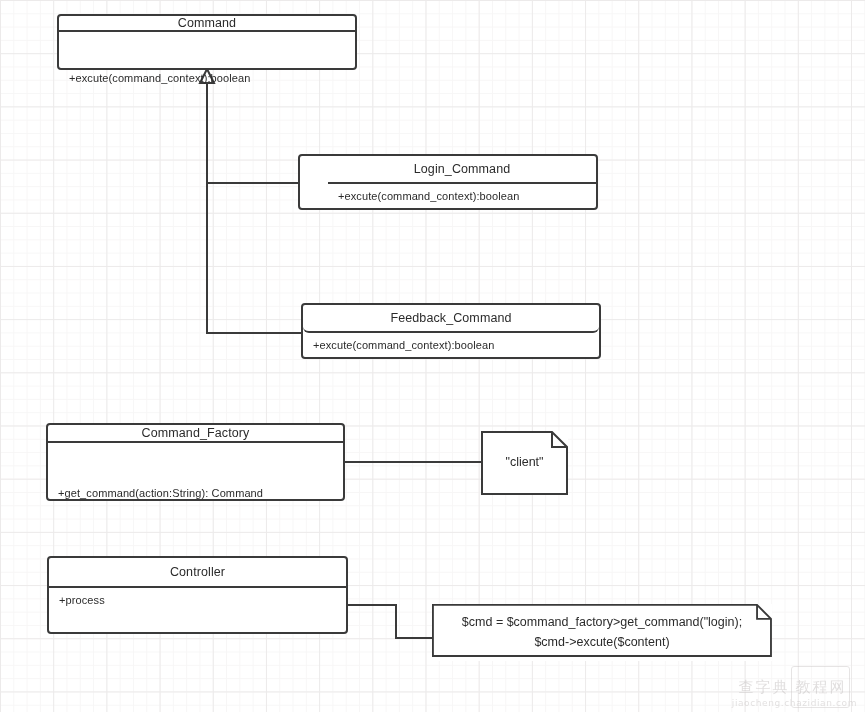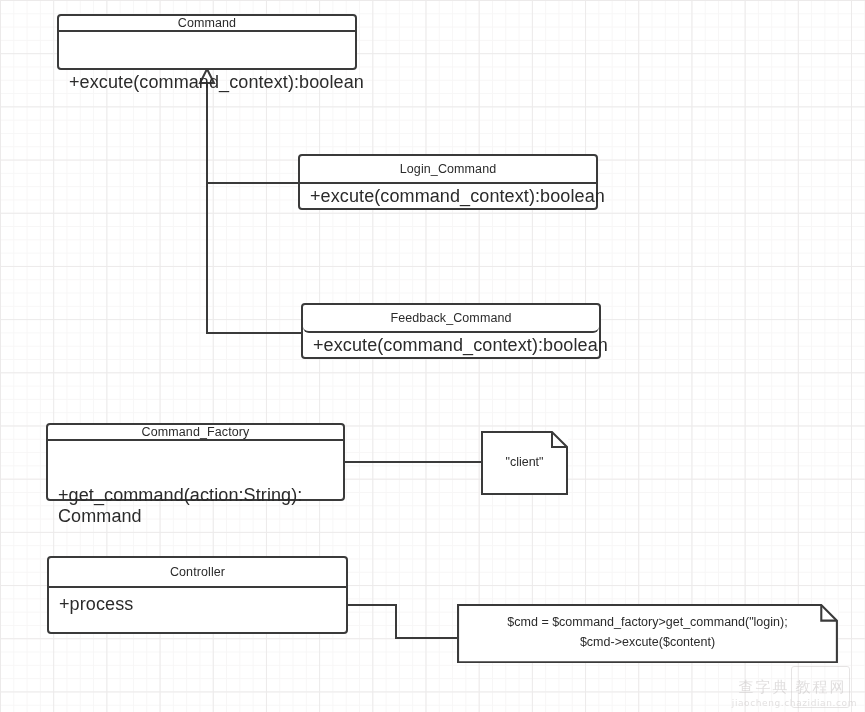--- a/index.html
+++ b/index.html
@@ -41,21 +41,21 @@
     display: flex;
     align-items: center;
     justify-content: center;
     border-bottom: 2px solid #3a3a3a;
     letter-spacing: 0.1px;
   }
   .uml-class .class-members {
     box-sizing: border-box;
     flex: 1 1 auto;
     padding: 0 0 0 10px;
-    font-size: 18px;
+    font-size: 11px;
     color: #2b2b2b;
     display: flex;
     align-items: center;
     letter-spacing: 0.1px;
   }
   .uml-class.members-top .class-members {
     align-items: flex-start;
     padding-top: 6px;
   }
 
@@ -147,21 +147,21 @@
 
   <div class="conn h" style="left:347px; top:604px; width:50px;"></div>
   <div class="conn v" style="left:395px; top:604px; height:35px;"></div>
   <div class="conn h" style="left:395px; top:637px; width:64px;"></div>
 
   <div class="uml-class" style="left:57px; top:14px; width:300px; height:56px;gap:40px;">
     <div class="class-name" style="height:28px;">Command</div>
     <div class="class-members">+excute(command_context):boolean</div>
   </div>
 
-  <div class="uml-class" style="left:298px; top:154px; width:300px; height:56px;">
+  <div class="uml-class" style="left:298px; top:154px; width:300px; height:56px;padding-left:28px;">
     <div class="class-name" style="height:28px;">Login_Command</div>
     <div class="class-members">+excute(command_context):boolean</div>
   </div>
 
   <div class="uml-class" style="left:301px; top:303px; width:300px; height:56px;">
     <div class="class-name" style="height:28px;border-radius:6px;">Feedback_Command</div>
     <div class="class-members">+excute(command_context):boolean</div>
   </div>
 
   <div class="uml-class members-top" style="left:46px; top:423px; width:299px; height:78px;gap:38px;">
@@ -175,21 +175,21 @@
   </div>
 
   <div class="uml-note" style="left:481px; top:431px; width:87px; height:64px;">
     <svg viewBox="0 0 87 64" preserveAspectRatio="none">
       <path d="M1,1 H71 L86,16 V63 H1 Z" fill="#ffffff" stroke="#3a3a3a" stroke-width="2" stroke-linejoin="miter"></path>
       <path d="M71,1 V16 H86" fill="none" stroke="#3a3a3a" stroke-width="2"></path>
     </svg>
     <div class="note-text">"client"</div>
   </div>
 
-  <div class="uml-note" style="left:457px; top:604px; width:381px; height:57px;">
+  <div class="uml-note" style="left:432px; top:604px; width:340px; height:57px;">
     <svg viewBox="0 0 366 57" preserveAspectRatio="none">
       <path d="M1,1 H350 L365,16 V56 H1 Z" fill="#ffffff" stroke="#3a3a3a" stroke-width="2" stroke-linejoin="miter"></path>
       <path d="M350,1 V16 H365" fill="none" stroke="#3a3a3a" stroke-width="2"></path>
     </svg>
     <div class="note-text">$cmd = $command_factory&gt;get_command("login);
 $cmd-&gt;excute($content)</div>
   </div>
 
   <div id="watermark">
     <div class="wm-main">

